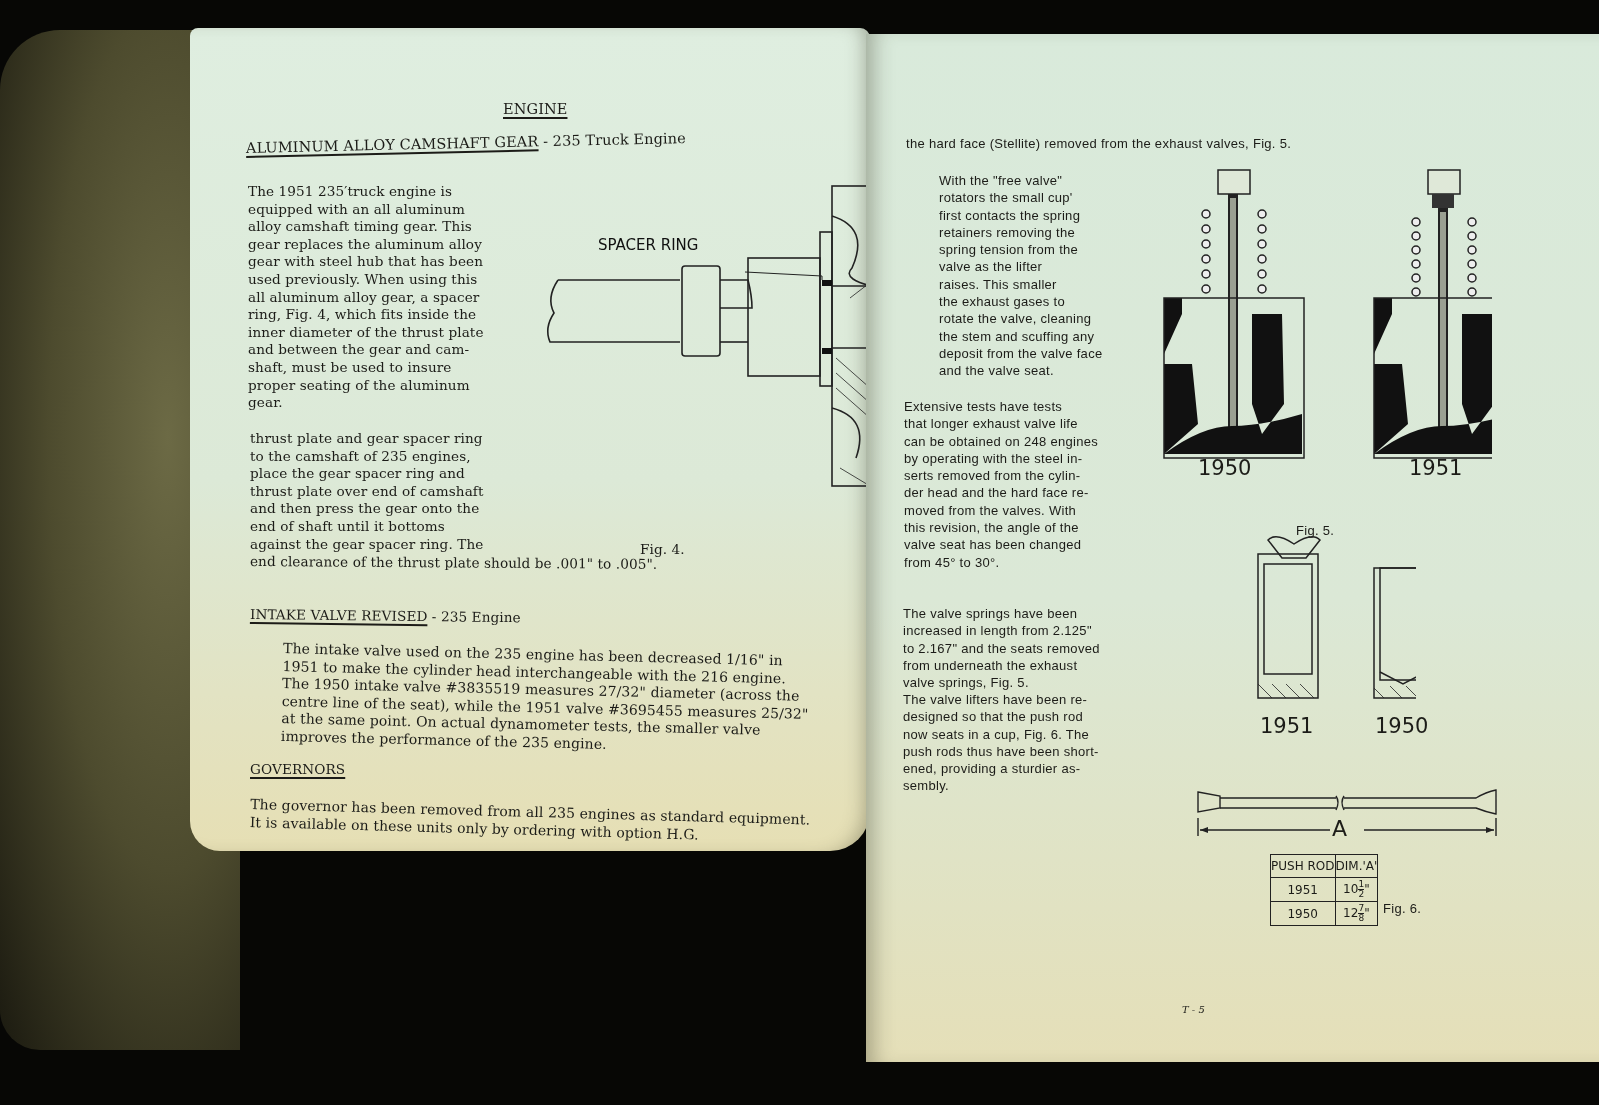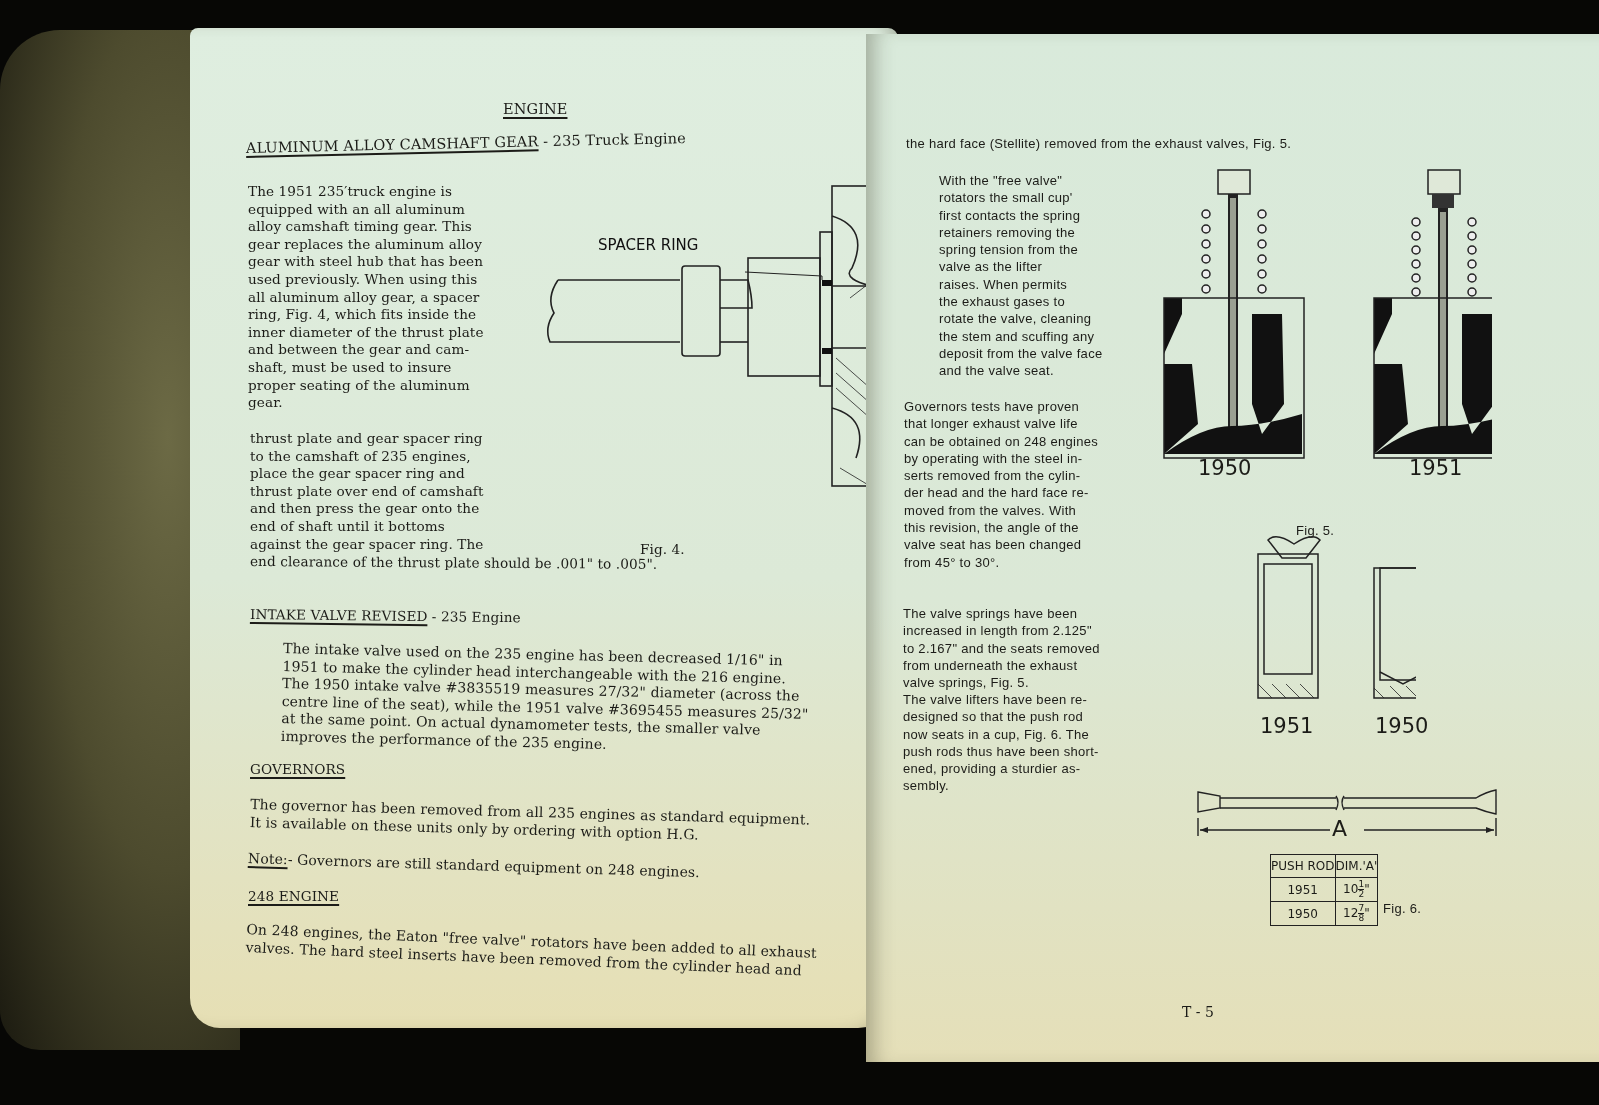--- a/index.html
+++ b/index.html
@@ -1,32 +1,32 @@
 <!DOCTYPE html>
 <html><head>
 <meta charset="utf-8">
 <style>
   html,body{margin:0;padding:0;}
   body{width:1599px;height:1105px;background:#070705;position:relative;overflow:hidden;font-family:"DejaVu Serif","Liberation Serif",serif;color:#1c1c18;}
   .cover{position:absolute;left:0;top:30px;width:240px;height:1020px;background:radial-gradient(ellipse at 70% 40%,#6c6a45 0%,#4d4b2e 50%,#1b1a10 100%);border-radius:60px 0 0 40px;}
   .page{position:absolute;overflow:hidden;}
-  .page-left{left:190px;top:28px;width:680px;height:1000px;background:linear-gradient(180deg,#dfeee0 0%,#dce9d7 55%,#e3e2c0 85%,#e6dfb4 100%);border-radius:8px 10px 40px 30px;box-shadow:inset -14px 0 18px -8px rgba(60,60,40,.35);padding-left:28px;}
+  .page-left{left:190px;top:28px;width:680px;height:823px;background:linear-gradient(180deg,#dfeee0 0%,#dce9d7 55%,#e3e2c0 85%,#e6dfb4 100%);border-radius:8px 10px 40px 30px;box-shadow:inset -14px 0 18px -8px rgba(60,60,40,.35);}
   .page-right{left:866px;top:34px;width:733px;height:1028px;background:linear-gradient(180deg,#d9eadb 0%,#dbe8d6 55%,#e1e2c2 85%,#e5dfb8 100%);box-shadow:inset 18px 0 20px -10px rgba(60,60,40,.35);}
   .abs{position:absolute;white-space:nowrap;}
   .txt{font-size:13.6px;line-height:17.6px;letter-spacing:.1px;}
   .mono{font-family:Liberation Sans, sans-serif;font-size:13px;line-height:17.3px;letter-spacing:.3px;}
   .u{text-decoration:underline;text-underline-offset:3px;text-decoration-thickness:1.5px;}
   .h{font-size:14.5px;}
   .sans{font-family:"DejaVu Sans","Liberation Sans",sans-serif;}
   .line{display:block;}
   table.pr{border-collapse:collapse;font-family:"DejaVu Sans","Liberation Sans",sans-serif;font-size:12px;}
   table.pr td{border:1.2px solid #222;padding:2px 0;text-align:center;height:18px;}
   .frac{display:inline-flex;flex-direction:column;vertical-align:middle;font-size:9px;line-height:9px;text-align:center;}
   .frac span:first-child{border-bottom:1px solid #222;}
-  .pageno{font-size:14px;}
+  .pageno{font-size:10px;font-style:italic;}
 </style>
 </head>
 <body>
 
 <div class="cover"></div>
 
 <div class="page page-left">
   <div class="abs txt h u" style="left:313px;top:73px;">ENGINE</div>
 
   <div class="abs txt" style="left:56px;top:112px;transform:rotate(-1.3deg);transform-origin:left;">
@@ -122,30 +122,30 @@
 <div class="page page-right">
   <div class="abs mono" style="left:40px;top:101px;">the hard face (Stellite) removed from the exhaust valves, Fig. 5.</div>
 
   <div class="abs mono" style="left:73px;top:138px;">
     <span class="line">With the "free valve"</span>
     <span class="line">rotators the small cup'</span>
     <span class="line">first contacts the spring</span>
     <span class="line">retainers removing the</span>
     <span class="line">spring tension from the</span>
     <span class="line">valve as the lifter</span>
-    <span class="line">raises.  When permits</span>
+    <span class="line">raises.  This smaller</span>
     <span class="line">the exhaust gases to</span>
     <span class="line">rotate the valve, cleaning</span>
     <span class="line">the stem and scuffing any</span>
     <span class="line">deposit from the valve face</span>
     <span class="line">and the valve seat.</span>
   </div>
 
   <div class="abs mono" style="left:38px;top:364px;">
-    <span class="line">Governors tests have proven</span>
+    <span class="line">Extensive tests have tests</span>
     <span class="line">that longer exhaust valve life</span>
     <span class="line">can be obtained on 248 engines</span>
     <span class="line">by operating with the steel in-</span>
     <span class="line">serts removed from the cylin-</span>
     <span class="line">der head and the hard face re-</span>
     <span class="line">moved from the valves.  With</span>
     <span class="line">this revision, the angle of the</span>
     <span class="line">valve seat has been changed</span>
     <span class="line">from 45° to 30°.</span>
   </div>

